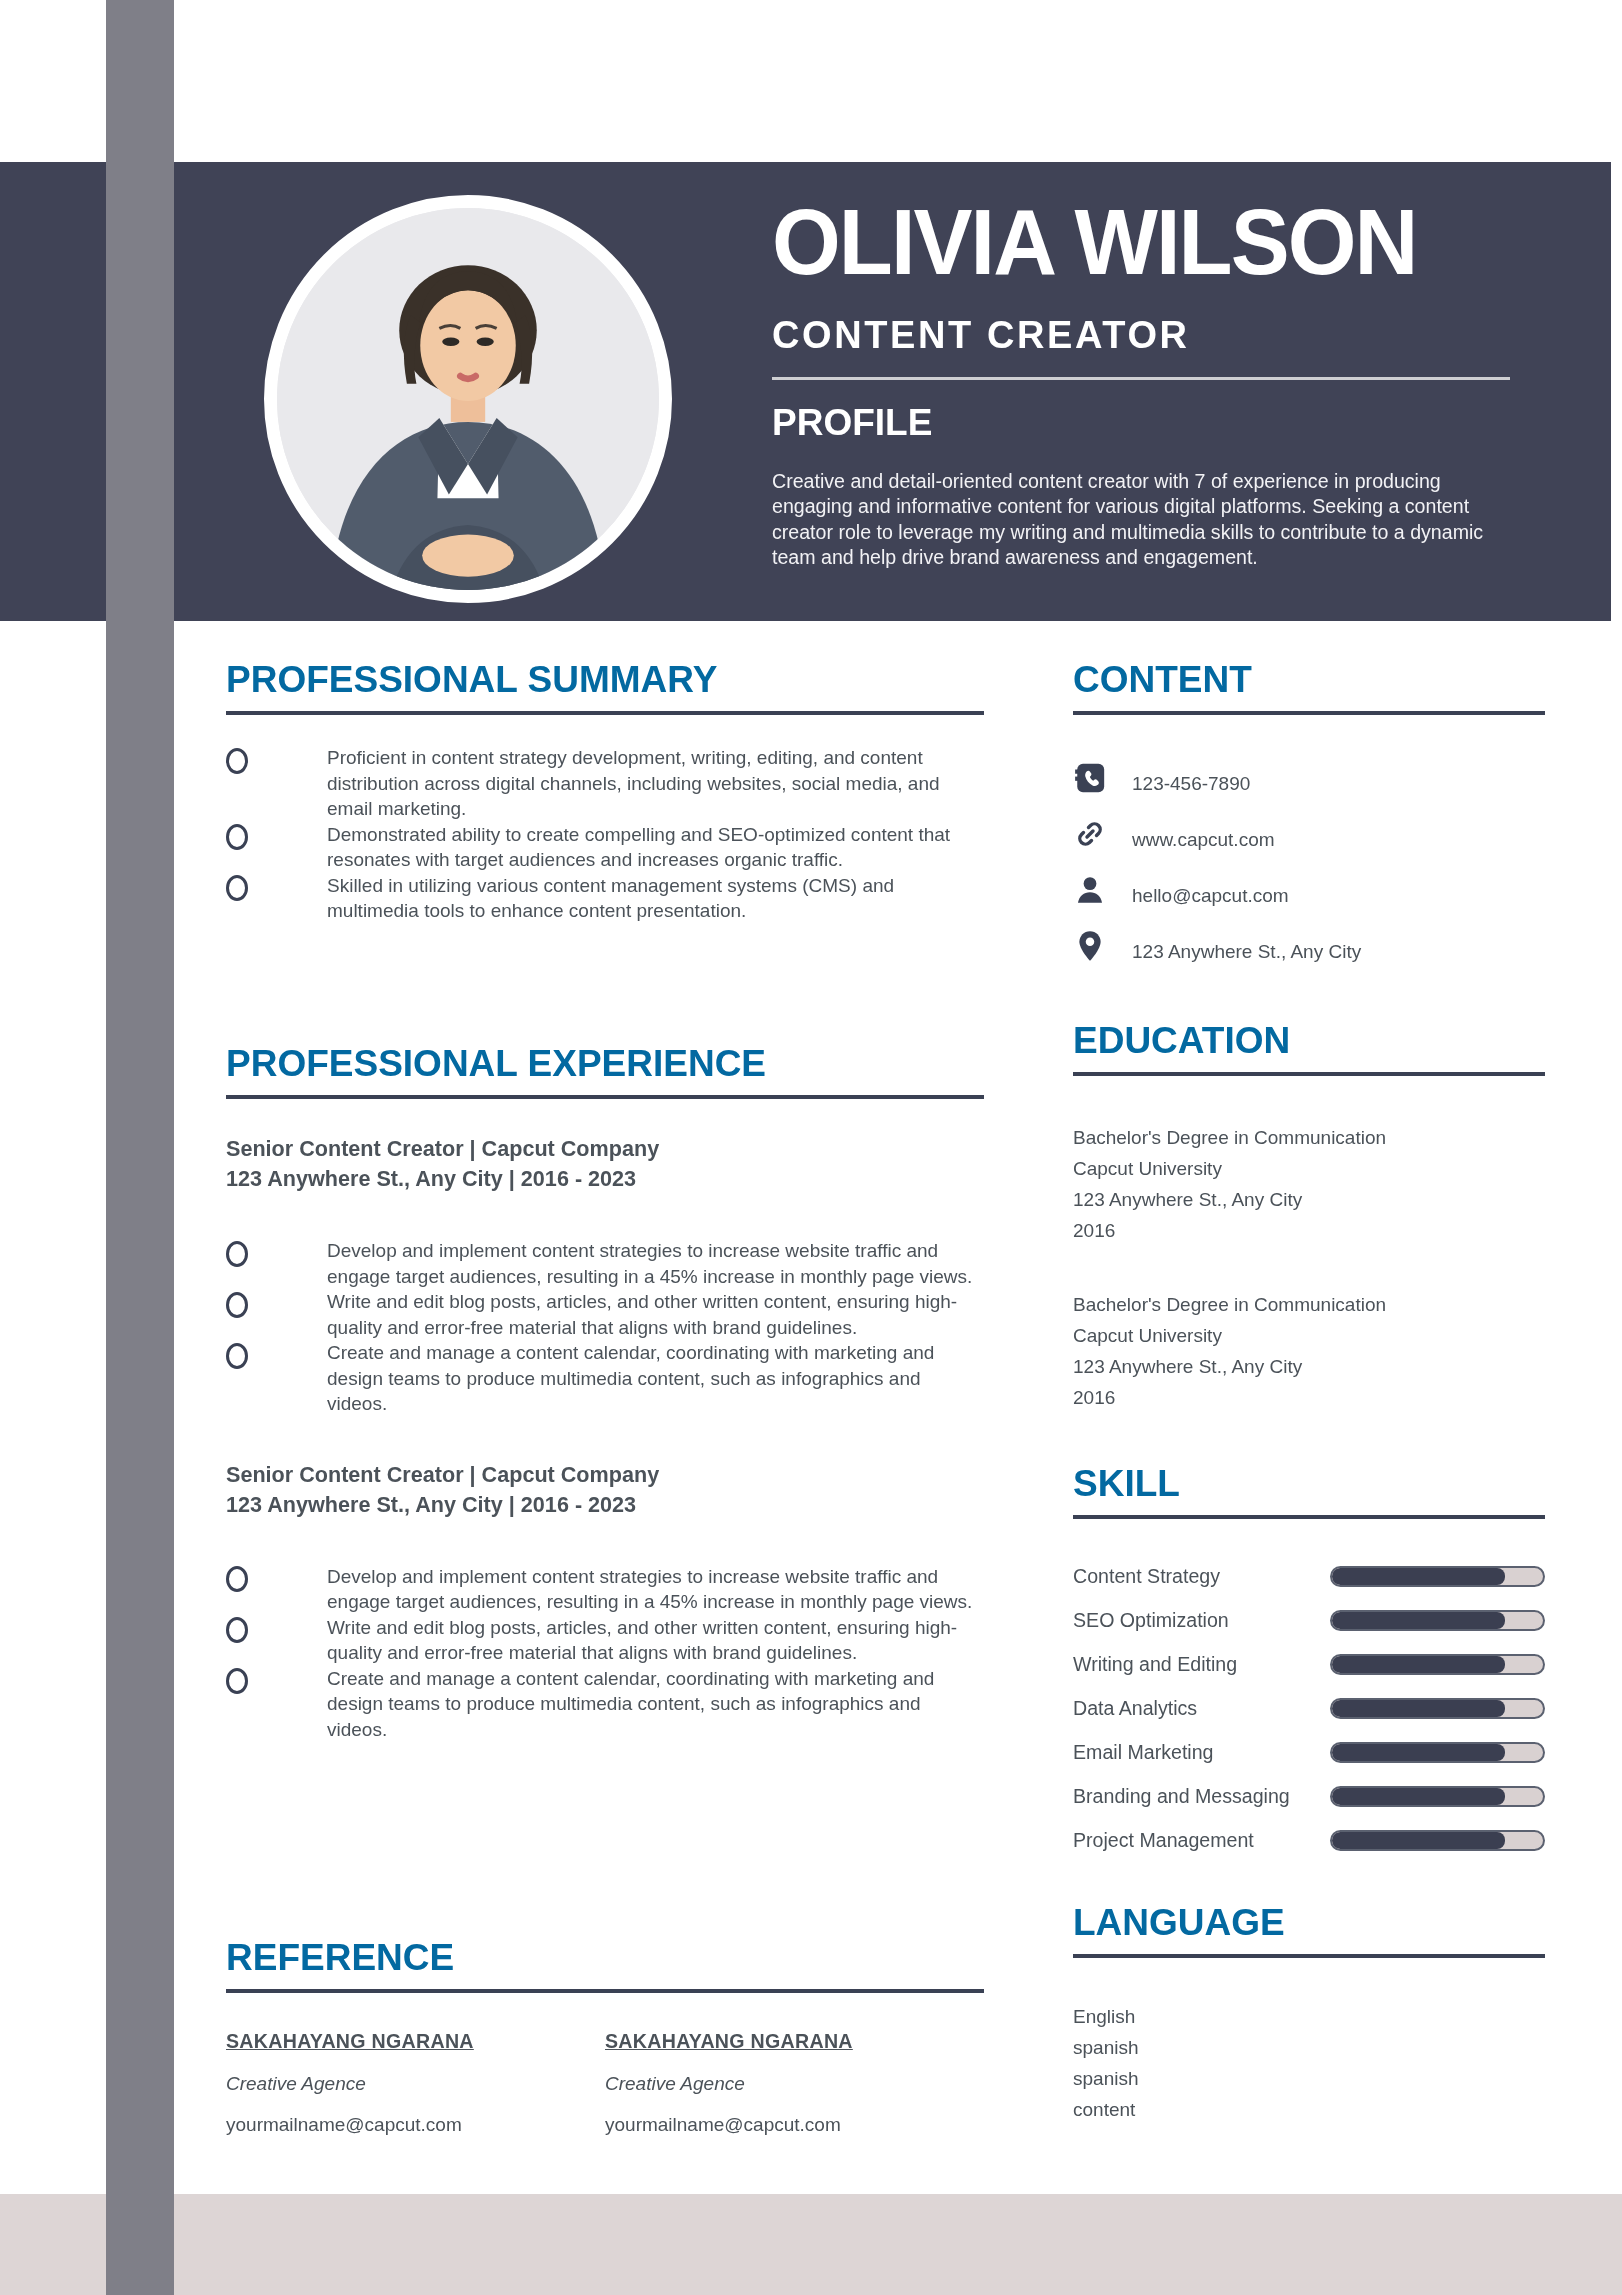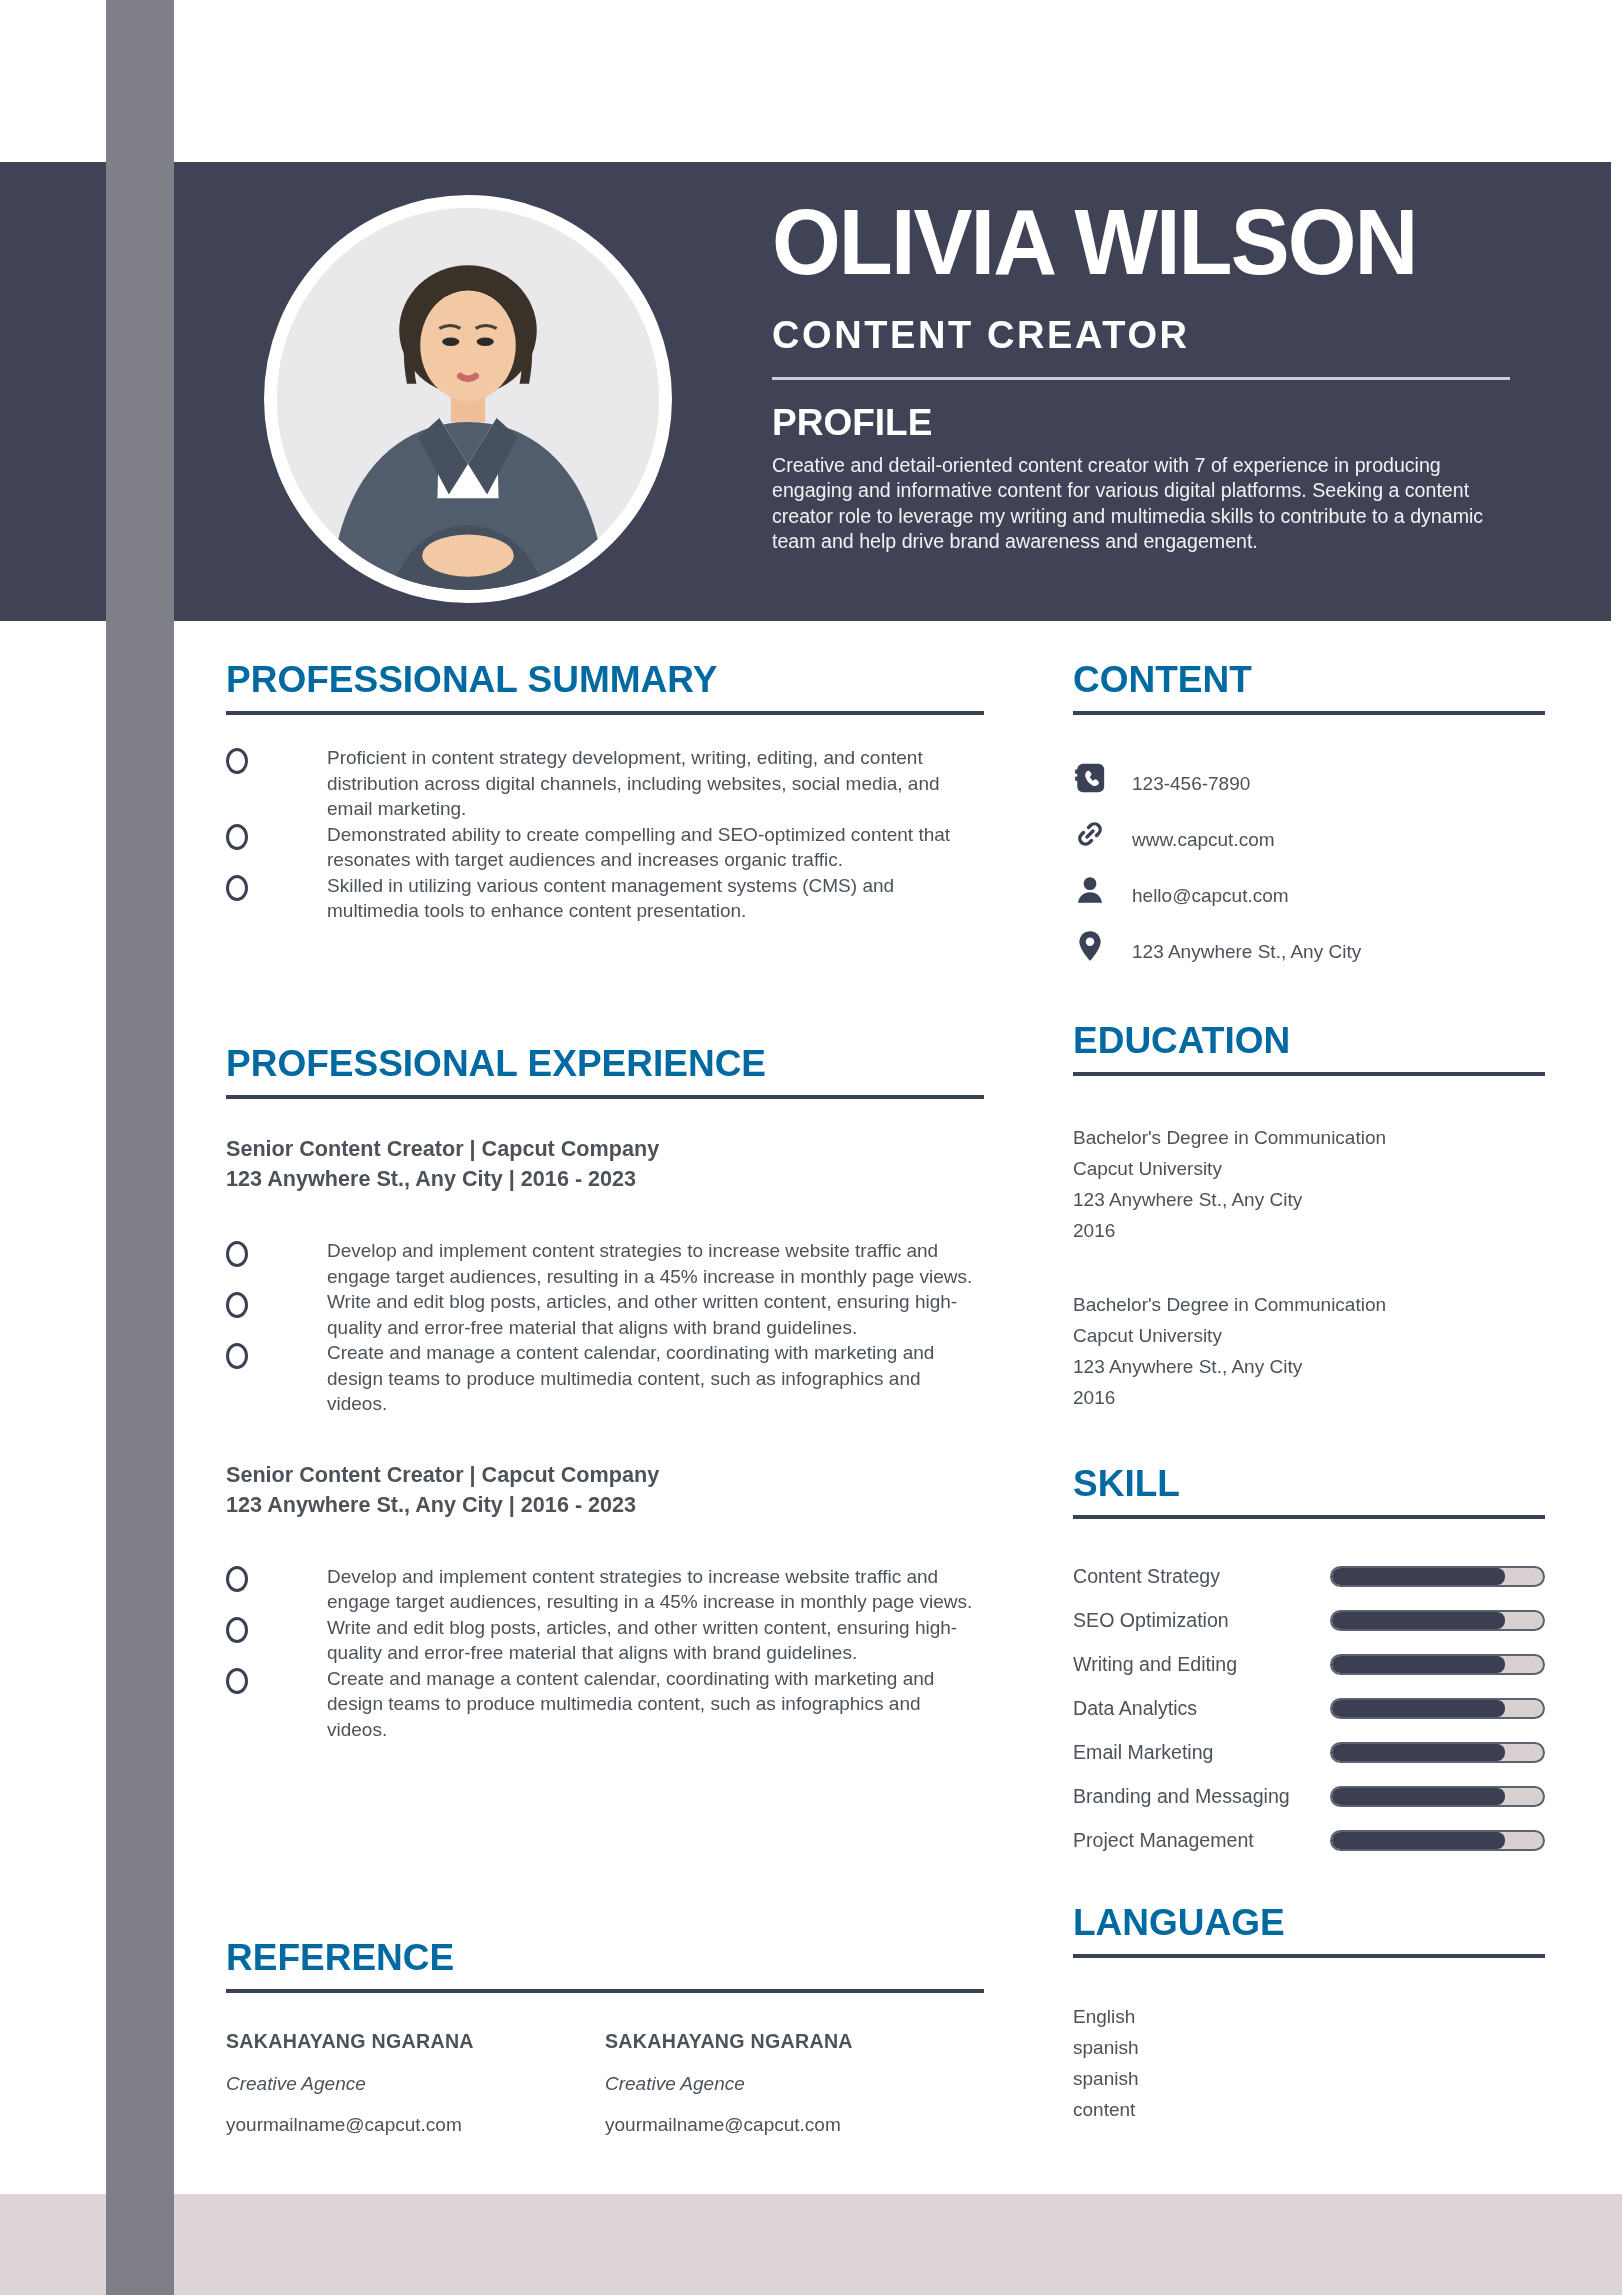--- a/index.html
+++ b/index.html
@@ -15,38 +15,38 @@
   .photo{position:absolute;left:264px;top:195px;width:408px;height:408px;border-radius:50%;
          border:13px solid #ffffff;box-sizing:border-box;background:#e9e9ec;overflow:hidden;z-index:4;}
   .photo svg{display:block;width:100%;height:100%;}
   
   .header-text{position:absolute;left:772px;top:196px;width:759px;z-index:4;color:#ffffff;}
   .name{font-size:93px;font-weight:bold;letter-spacing:-2px;line-height:1.0;white-space:nowrap;
         transform:scaleX(0.95);transform-origin:left;}
   .job-title{margin-top:25px;font-size:38px;font-weight:bold;letter-spacing:2.6px;white-space:nowrap;}
   .header-rule{margin-top:19.6px;width:738px;height:3.3px;background:#cfcfd2;}
   .profile-head{margin-top:22px;font-size:37px;font-weight:bold;}
-  .profile-text{margin-top:9px;width:739px;font-size:19.6px;line-height:25.5px;color:#f2f2f5;}
+  .profile-text{margin-top:25px;width:739px;font-size:19.6px;line-height:25.5px;color:#f2f2f5;}
   
   .sec{position:absolute;z-index:4;}
   .sec h2{margin:0;font-size:37px;font-weight:bold;color:#0369a1;line-height:1.1;}
   .underline{margin-top:10.5px;height:3.9px;background:#3a4154;}
   
   .left{left:226px;width:758px;}
   .blist{margin:30px 0 0 0;padding:0;list-style:none;}
   .blist li{display:flex;align-items:flex-start;}
   .ring{flex:none;width:22px;height:26px;border:3.9px solid #3a4154;border-radius:50%;
         box-sizing:border-box;margin-top:2.6px;}
   .btext{margin-left:79px;font-size:19px;line-height:25.5px;padding-right:9.2px;}
   .jtitle{margin-top:35px;font-size:21.6px;font-weight:bold;line-height:30px;}
   .job2{margin-top:43px;}
   .exp-bullets{margin-top:44px;}
   .ref-row{display:flex;margin-top:37px;}
   .ref{width:422px;}
-  .ref-name{font-size:19.6px;font-weight:bold;letter-spacing:0.3px;}
+  .ref-name{font-size:19.6px;font-weight:bold;letter-spacing:0.3px;text-decoration:underline;}
   .ref-co{margin-top:19.6px;font-size:19px;font-style:italic;}
   .ref-mail{margin-top:19.6px;font-size:19px;}
   
   .right{left:1073px;width:472px;}
   .contact-rows{margin-top:46px;}
   .c-row{display:flex;align-items:flex-end;height:34px;margin-top:22px;}
   .c-row:first-child{margin-top:0;}
   .c-icon{flex:none;width:34px;height:34px;margin-right:25px;}
   .c-text{font-size:19px;}
   .edu{margin-top:46px;font-size:19px;line-height:31px;}

